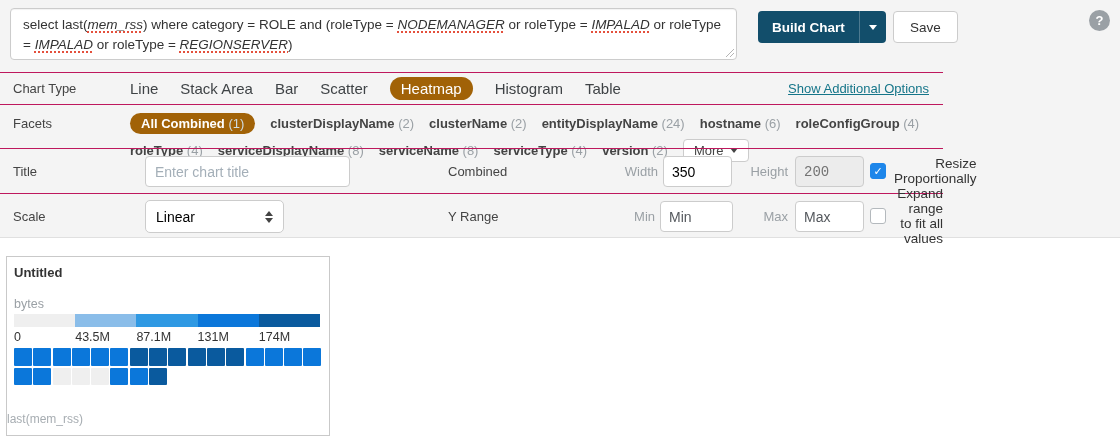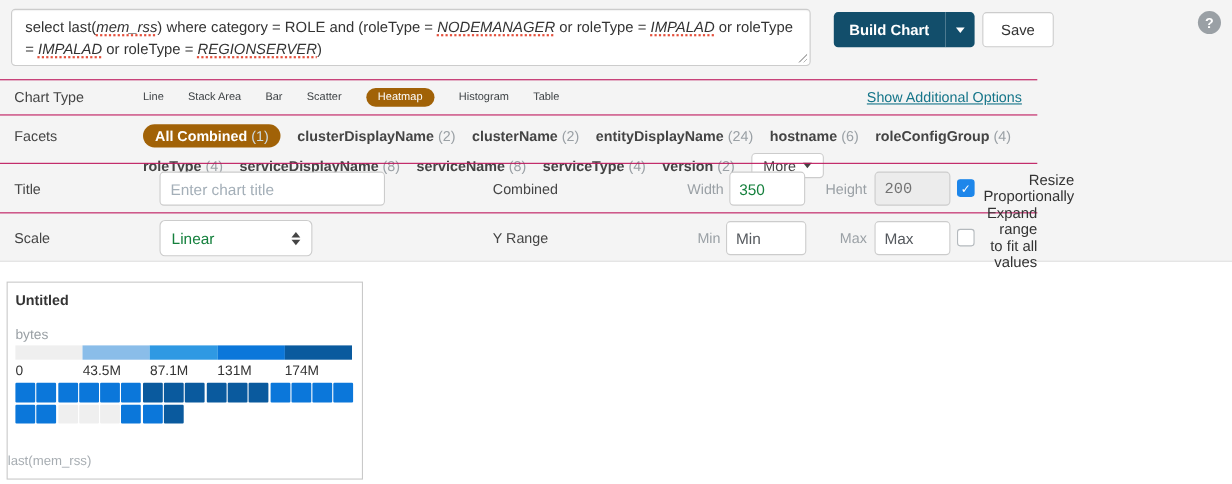--- a/index.html
+++ b/index.html
@@ -39,37 +39,37 @@
           font-size:13px; display:flex; align-items:center; justify-content:center; cursor:pointer; }
 
   .row { position:absolute; left:0; width:943px; border-top:1px solid #be185d;
          display:flex; align-items:center; font-size:13px; }
   .row-label { width:130px; padding-left:13px; color:#444; flex:none; }
   #row-charttype { top:72px;  height:32px; }
   #row-facets    { top:104px; height:44px; align-items:flex-start; }
   #row-title     { top:148px; height:45px; }
   #row-scale     { top:193px; height:45px; }
 
-  .ct-items { display:flex; align-items:center; gap:22px; font-size:10px; color:#3f4346; }
+  .ct-items { display:flex; align-items:center; gap:22px; font-size:15px; color:#3f4346; }
   .ct-item { cursor:pointer; white-space:nowrap; }
   .pill { background:#a16207; color:#fff !important; border-radius:12px; padding:3px 11px; }
   .pill em { color:#cfdce3 !important; }
   .addl-link { position:absolute; right:14px; top:8px; color:#157589; font-size:13px;
                text-decoration:underline; cursor:pointer; }
 
   .facet-wrap { width:880px; display:flex; flex-wrap:wrap; align-items:center;
                 column-gap:15px; row-gap:5px; padding-top:8px; }
   .facet-item { cursor:pointer; white-space:nowrap; color:#444; font-weight:bold; font-size:13px; }
   .facet-item em { font-style:normal; font-weight:normal; color:#9aa0a5; }
   .more-btn { background:#fff; border:1px solid #ccc; border-radius:4px; padding:3px 10px;
               font-size:13px; color:#444; display:inline-flex; align-items:center; gap:6px; cursor:pointer; }
   .tri-down-d { width:0; height:0; border-left:4px solid transparent;
                 border-right:4px solid transparent; border-top:5px solid #444; }
 
-  input, .fake-select { font-family:inherit; font-size:14px; color:#15803d;
+  input, .fake-select { font-family:inherit; font-size:14px; color:#000000;
           border:1px solid #ccc; border-radius:4px; background:#fff; height:31px; }
   input::placeholder { color:#55595e; opacity:1; }
   .title-input { position:absolute; left:145px; top:7px; width:205px; padding:0 9px; }
   .title-input::placeholder { color:#a4afb8; }
   .col2-label { position:absolute; left:448px; color:#444; }
   .mini-label { position:absolute; color:#9aa0a5; font-size:13px; text-align:right; }
   .mini-input { position:absolute; width:69px; padding:11px 8px; }
   .mini-input:disabled { background:#ececec; color:#737373;font-family:Liberation Mono, monospace; }
   .checkbox { position:absolute; left:870px; width:16px; height:16px; border-radius:3px;
               border:1px solid #b4b9bd; background:#fff; cursor:pointer;

